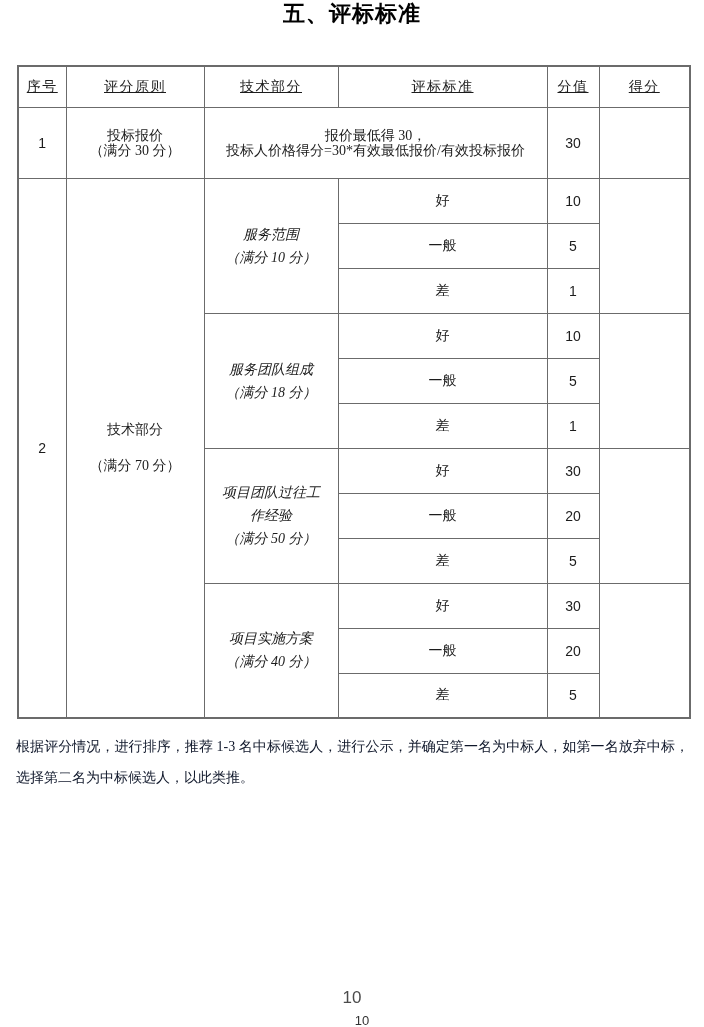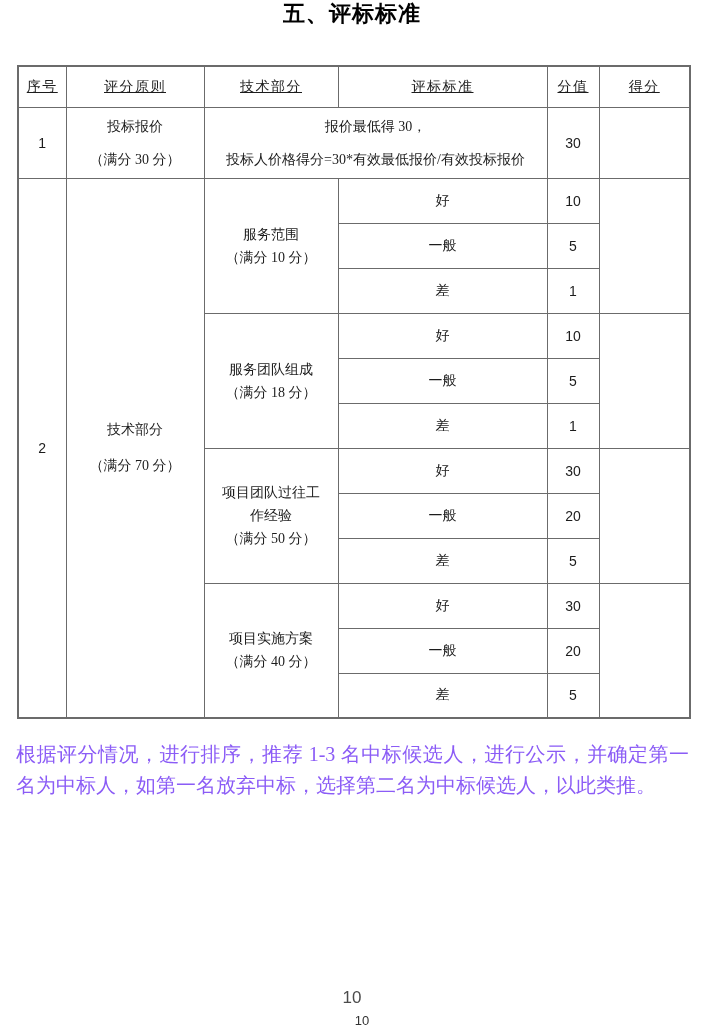--- a/index.html
+++ b/index.html
@@ -34,35 +34,35 @@
     font-size: 14px;
     font-weight: normal;
     padding: 0;
     overflow: hidden;
   }
   tr.hdr  { height: 41px; text-decoration: underline; }
   tr.r1   { height: 71px; }
   tr.rate { height: 45px; }
   th { letter-spacing: 1.5px; }
   .multiline { white-space: pre-line; }
-  .lh25 { line-height: 33px; margin-top: 40px; }
-  .lh23 { line-height: 23px; }
+  .lh25 { line-height: 15px; margin-top: 40px; }
+  .lh23 { line-height: 23px; font-style: italic; }
   .lh18 { line-height: 18px; }
   .val {
     font-family: "Liberation Sans", "DejaVu Sans", sans-serif;
     font-size: 15px;
   }
   .score-top { vertical-align: top; padding-top: 15px; }
   .note {
     width: 673px;
-    margin: 20px 0 0 16px;
-    font-size: 20px;
+    margin: 12px 0 0 16px;
+    font-size: 14px;
     line-height: 31px;
     text-align: justify;
-    color: #8b5cf6;
+    color: #0f172a;
   }
   .pn {
     position: absolute;
     top: 988px; left: 0;
     width: 704px;
     text-align: center;
     font-size: 17px;
     color: #4b4b4b;
     font-family: "Liberation Sans", "DejaVu Sans", sans-serif;
   }

